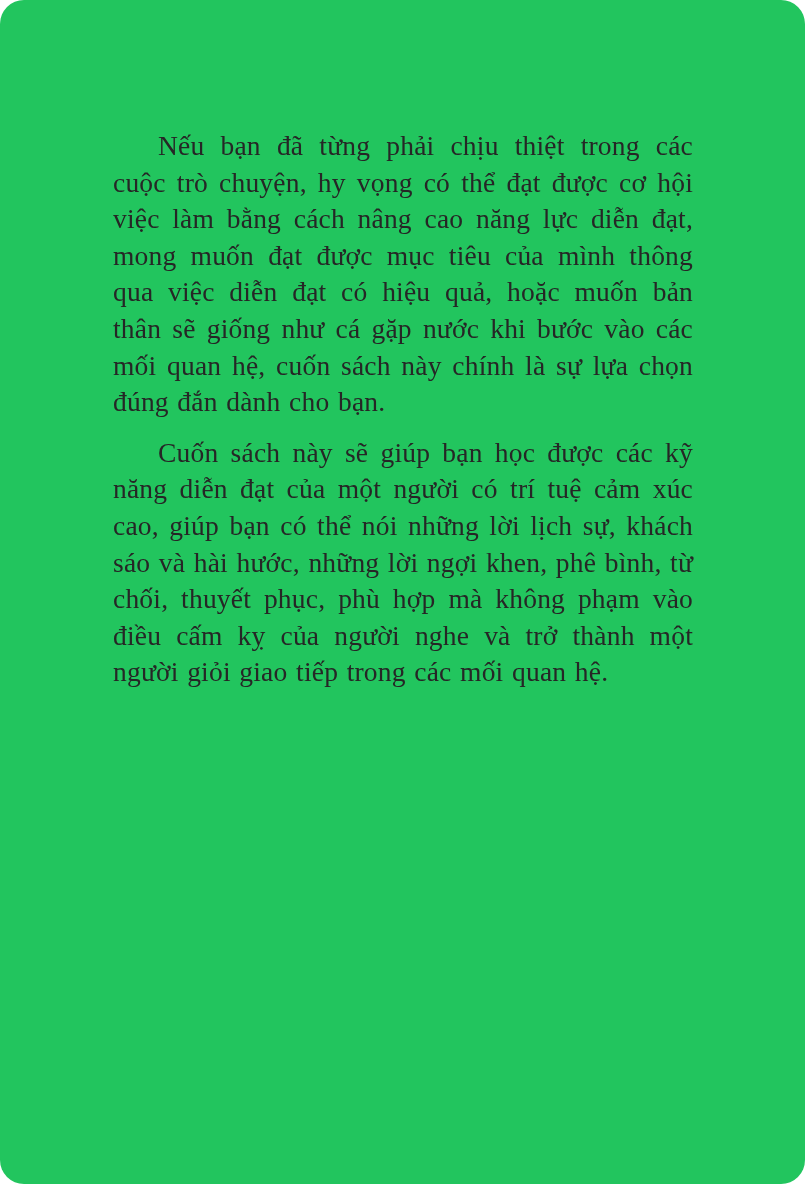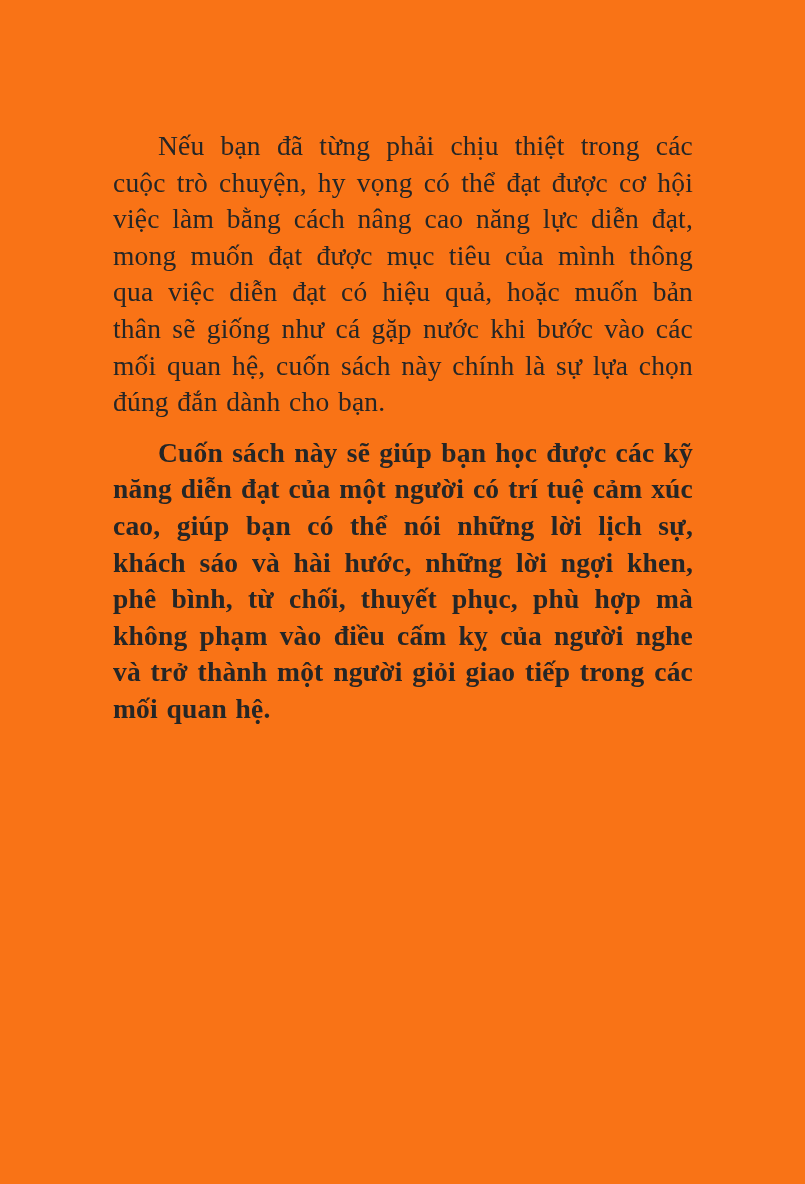--- a/index.html
+++ b/index.html
@@ -4,43 +4,43 @@
 <style>
   html, body {
     margin: 0;
     padding: 0;
     background: #ffffff;
   }
   .book-page {
     position: relative;
     width: 805px;
     height: 1184px;
-    background: #f97316;
+    background: #22c55e;
     overflow: hidden;
     font-family: "Liberation Serif", "DejaVu Serif", serif;
+    border-radius: 24px;
   }
   .text-block {
     position: absolute;
     left: 113px;
     top: 128px;
     width: 580px;
     color: #262626;
   }
   .text-block p {
     margin: 0 0 14px 0;
     font-size: 27.5px;
     line-height: 36.6px;
     text-align: justify;
     text-indent: 45px;
     letter-spacing: 0.2px;
     word-spacing: 1.5px;
   }
   .text-block p:last-child {
     margin-bottom: 12px;
-    font-weight: bold;
   }
 </style>
 </head>
 <body>
 
 <div class="book-page">
   <div class="text-block">
     <p>Nếu bạn đã từng phải chịu thiệt trong các cuộc trò chuyện, hy vọng có thể đạt được cơ hội việc làm bằng cách nâng cao năng lực diễn đạt, mong muốn đạt được mục tiêu của mình thông qua việc diễn đạt có hiệu quả, hoặc muốn bản thân sẽ giống như cá gặp nước khi bước vào các mối quan hệ, cuốn sách này chính là sự lựa chọn đúng đắn dành cho bạn.</p>
     <p>Cuốn sách này sẽ giúp bạn học được các kỹ năng diễn đạt của một người có trí tuệ cảm xúc cao, giúp bạn có thể nói những lời lịch sự, khách sáo và hài hước, những lời ngợi khen, phê bình, từ chối, thuyết phục, phù hợp mà không phạm vào điều cấm kỵ của người nghe và trở thành một người giỏi giao tiếp trong các mối quan hệ.</p>
   </div>

